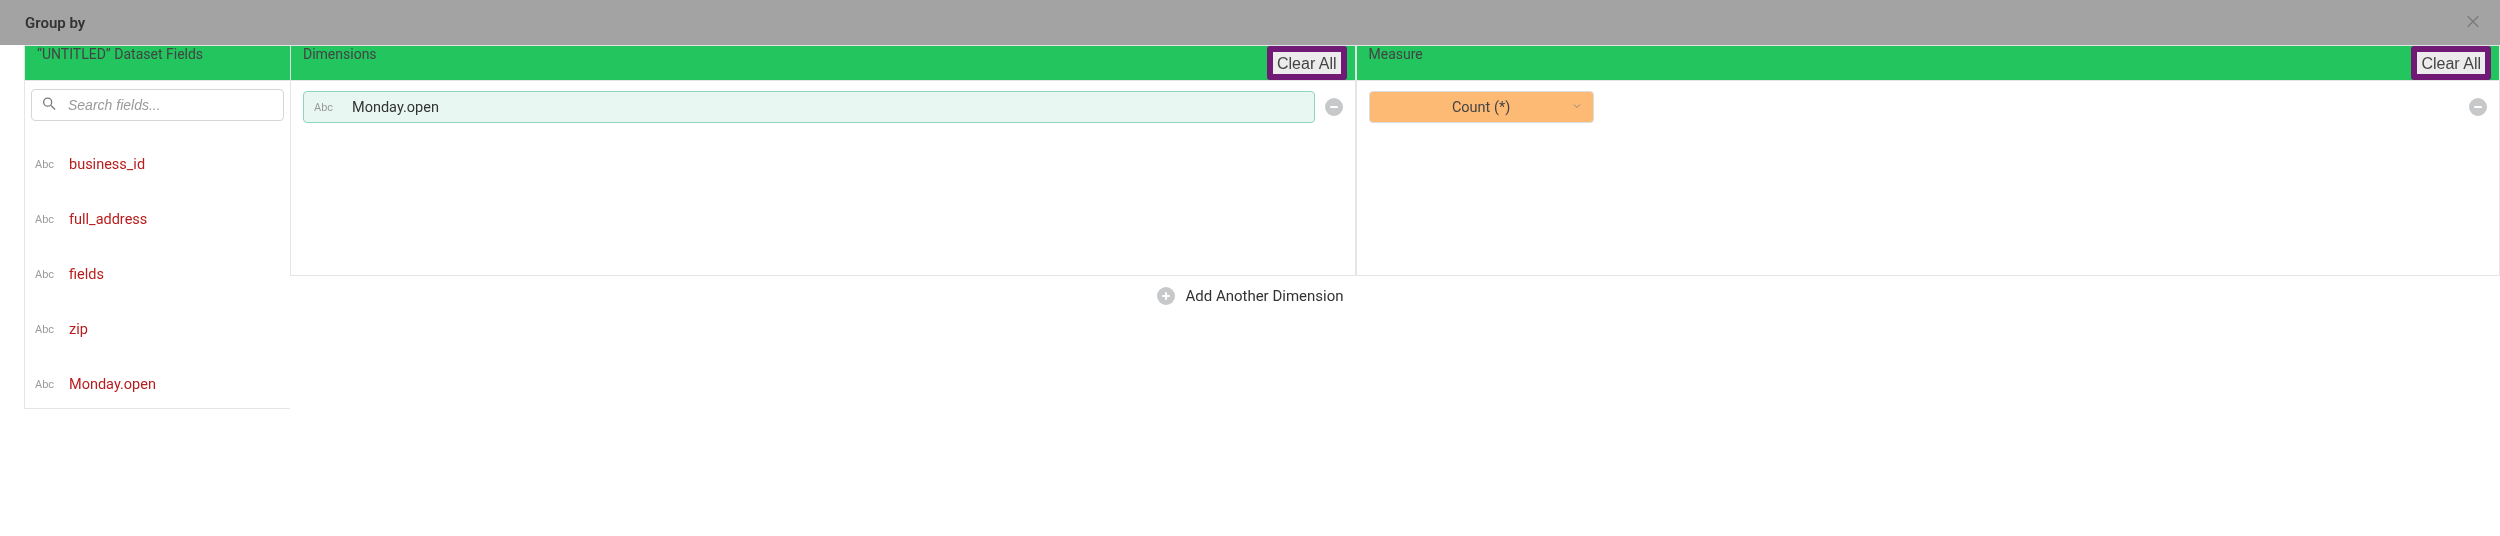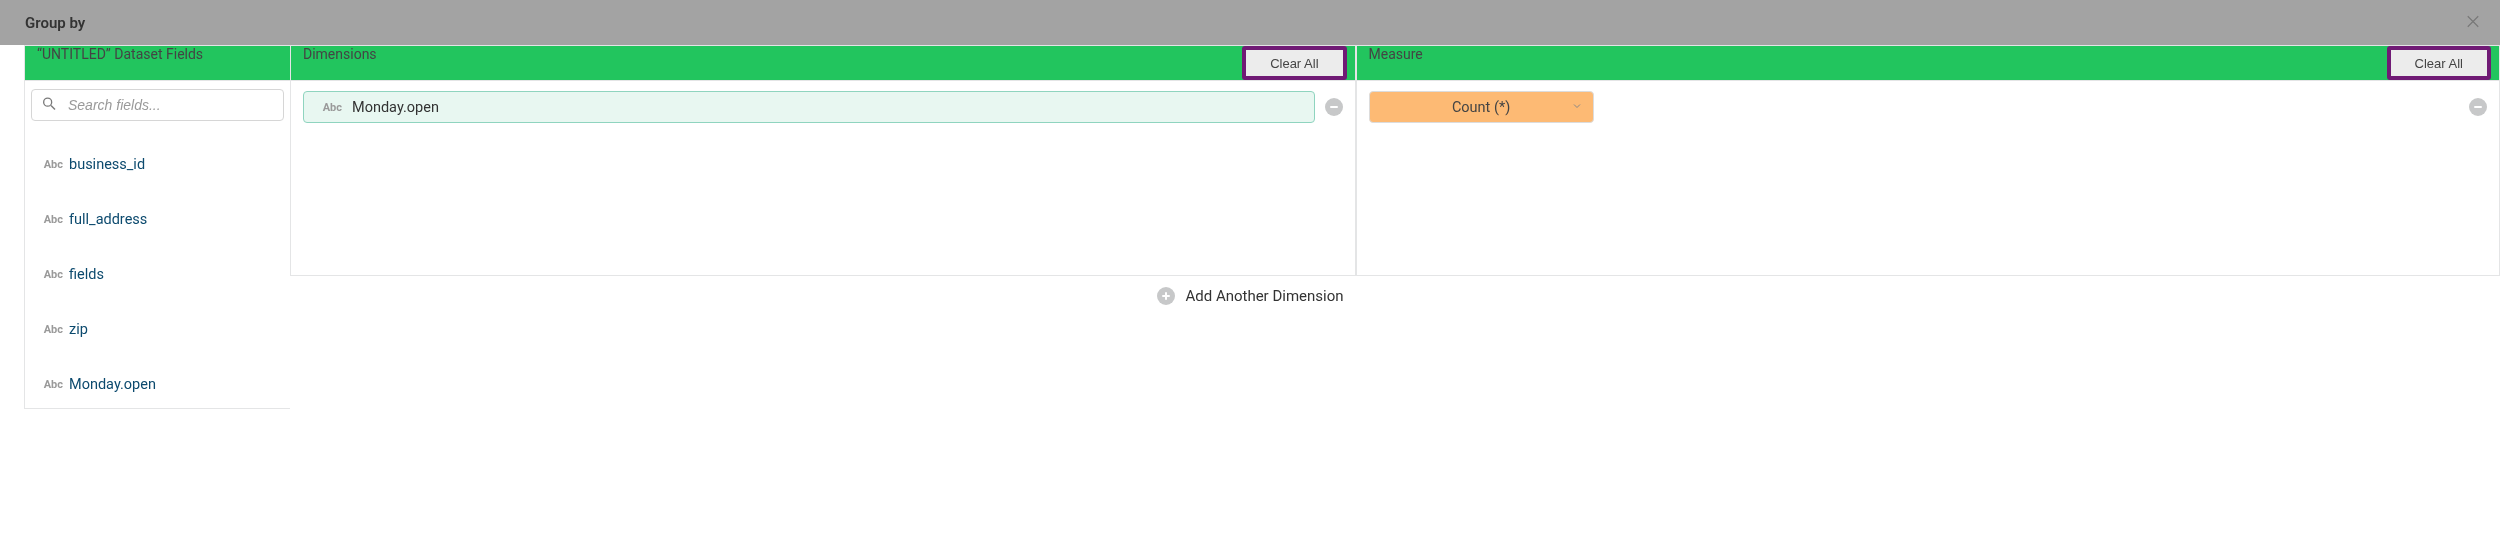--- a/index.html
+++ b/index.html
@@ -67,24 +67,24 @@
     font-size: 14px;
     color: #444;
   }
   .panel-fields .panel-header { border-left:1px solid #e4e5e6; border-right: none; }
   .panel-dims .panel-header { border-left:1px solid #e4e5e6; }
   .panel-meas .panel-header { border-left:1px solid #e4e5e6; }
 
   .panel-header-title { flex: 1; }
   .clear-all-btn {
     background: #ececec;
-    border: 4px solid #701a75;
+    border: 6px solid #701a75;
     border-radius: 3px;
-    padding: 3px 24px;
-    font-size: 13px;
+    padding: 3px 4px;
+    font-size: 16px;
     color: #444;
     cursor: pointer;
   }
 
   .panel-body {
     border: 1px solid #e4e5e6;
     border-top: none;
     min-height: 195px;
     padding: 8px 10px 8px 10px;
     display: flex;
@@ -122,27 +122,26 @@
     display: flex;
     align-items: center;
     height: 32px;
     padding: 0 4px;
     cursor: pointer;
   }
   .type-badge {
     font-size: 11px;
     color: #9a9a9a;
     width: 28px;
-    text-align: right;
+    text-align: left;
     margin-right: 6px;
-    font-weight: bold;
   }
   .field-label {
     font-size: 14.5px;
-    color: #0c4a6e;
+    color: #b91c1c;
   }
 
   
   .item-row {
     display: flex;
     align-items: center;
     gap: 10px;
   }
   .pill {
     flex: 1;

